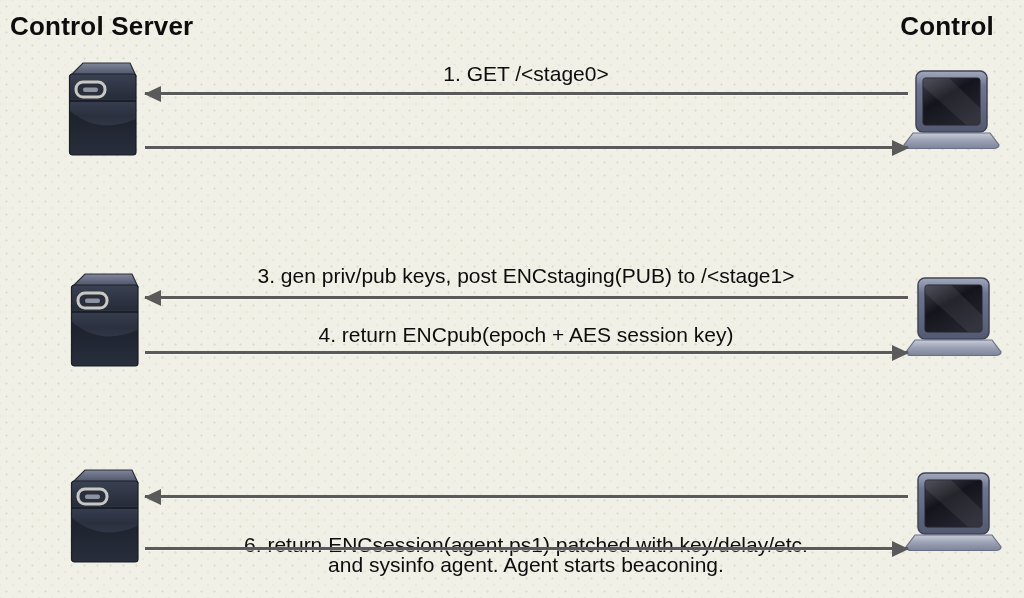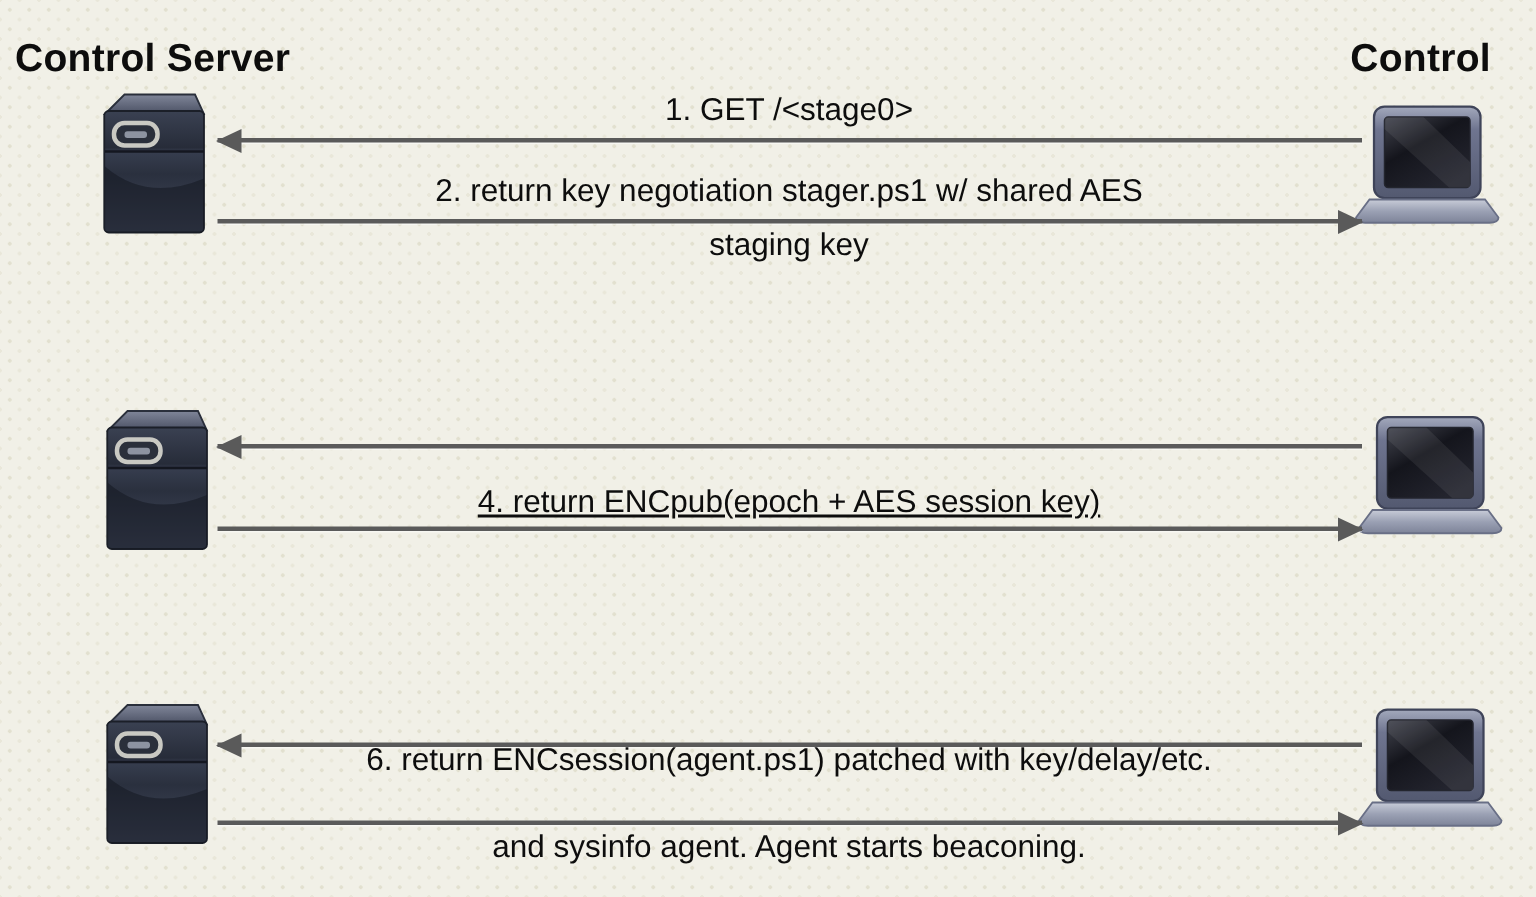--- a/index.html
+++ b/index.html
@@ -16,21 +16,21 @@
   .stage{
     position:relative;width:1024px;height:598px;
     background-color:var(--background);
     background-image:
       radial-gradient(#e2e0cf 1.1px, rgba(0,0,0,0) 1.4px),
       radial-gradient(#e9e7d9 1.1px, rgba(0,0,0,0) 1.4px);
     background-size:13px 13px;
     background-position:0 0, 6.5px 6.5px;
   }
   .actor-title{
-    position:absolute;top:23px;
+    position:absolute;top:11px;
     font-size:26px;font-weight:bold;letter-spacing:0.2px;
     white-space:nowrap;
     text-align:center;
   }
   .actor-title.left{left:10px;}
   .actor-title.right{right:30px;}
   .icon{position:absolute;line-height:0;}
   .icon svg{display:block;}
   .server-1{left:64px;top:59px;}
   .server-2{left:66px;top:270px;}
@@ -59,23 +59,23 @@
     content:"";position:absolute;right:-1px;top:-6.5px;
     width:0;height:0;
     border-top:8px solid transparent;
     border-bottom:8px solid transparent;
     border-left:17px solid var(--arrow);
   }
   
   #lbl1{top:60px;}  #arr1{top:92px;}
   #lbl2{top:114px;} #arr2{top:146px;} #lbl2b{top:150px;}
   #lbl3{top:262px;} #arr3{top:296px;}
-  #lbl4{top:321px;text-decoration:underline;} #arr4{top:351px;}
+  #lbl4{top:321px;} #arr4{top:351px;}
   #lbl5{top:462px;} #arr5{top:495px;}
-  #lbl6{top:493px;} #arr6{top:547px;} #lbl6b{top:551px;}
+  #lbl6{top:531px;} #arr6{top:547px;} #lbl6b{top:551px;}
 </style>
 </head>
 <body>
 
 <div class="stage">
 
   <div class="actor-title left">Control Server</div>
   <div class="actor-title right">Control</div>
 
   <svg width="0" height="0" style="position:absolute">
@@ -161,24 +161,23 @@
       <rect x="13" y="1" width="71" height="61" rx="7" fill="url(#lapBezel)" stroke="#3f4459" stroke-width="1.5"></rect>
       <rect x="20" y="8" width="57" height="47" rx="2.5" fill="url(#lapScreen)" stroke="#23252e" stroke-width="1"></rect>
       <polygon points="20,8 46,8 77,38 77,55 63,55 20,16" fill="#ffffff" opacity="0.07"></polygon>
       <path d="M10,63 L87,63 L96,75 Q96,78.5 90,78.5 L7,78.5 Q1,78.5 1,75 Z" fill="url(#lapBase)" stroke="#696f86" stroke-width="1.2"></path>
     </svg>
   </div>
 
   <div id="lbl1" class="msg-label">1. GET /&lt;stage0&gt;</div>
   <div id="arr1" class="arrow left"></div>
 
-  <div id="lbl2" class="msg-label">2. return key negotiation stager.ps1 w/ shared AES</div>
   <div id="arr2" class="arrow right"></div>
-  <div id="lbl2b" class="msg-label">staging key</div>
 
+  <div id="lbl3" class="msg-label">3. gen priv/pub keys, post ENCstaging(PUB) to /&lt;stage1&gt;</div>
   <div id="arr3" class="arrow left"></div>
 
   <div id="lbl4" class="msg-label">4. return ENCpub(epoch + AES session key)</div>
   <div id="arr4" class="arrow right"></div>
 
   <div id="arr5" class="arrow left"></div>
 
   <div id="lbl6" class="msg-label">6. return ENCsession(agent.ps1) patched with key/delay/etc.</div>
   <div id="arr6" class="arrow right"></div>
   <div id="lbl6b" class="msg-label">and sysinfo agent. Agent starts beaconing.</div>

